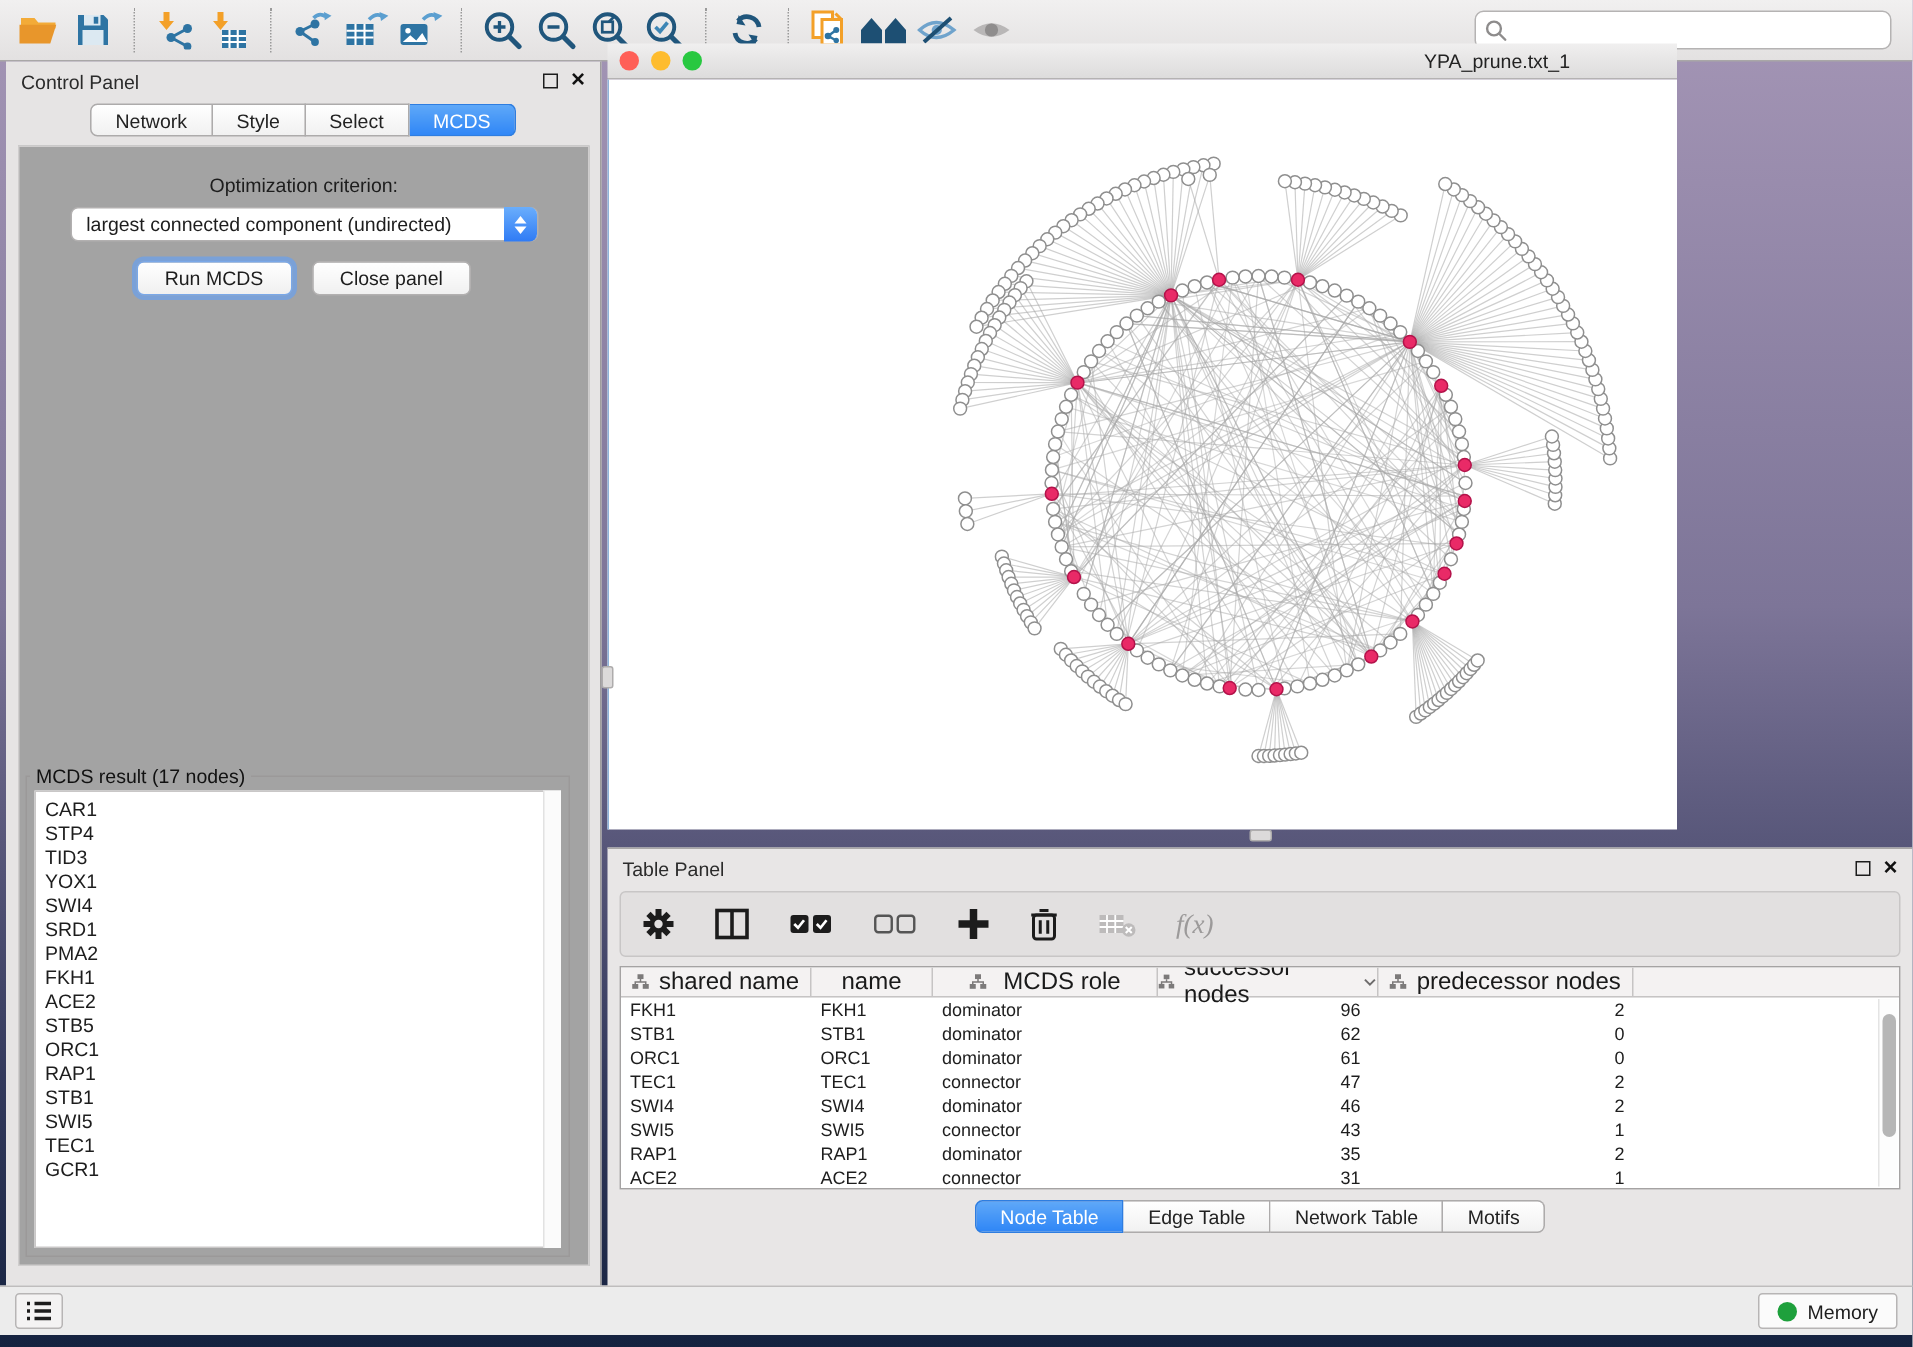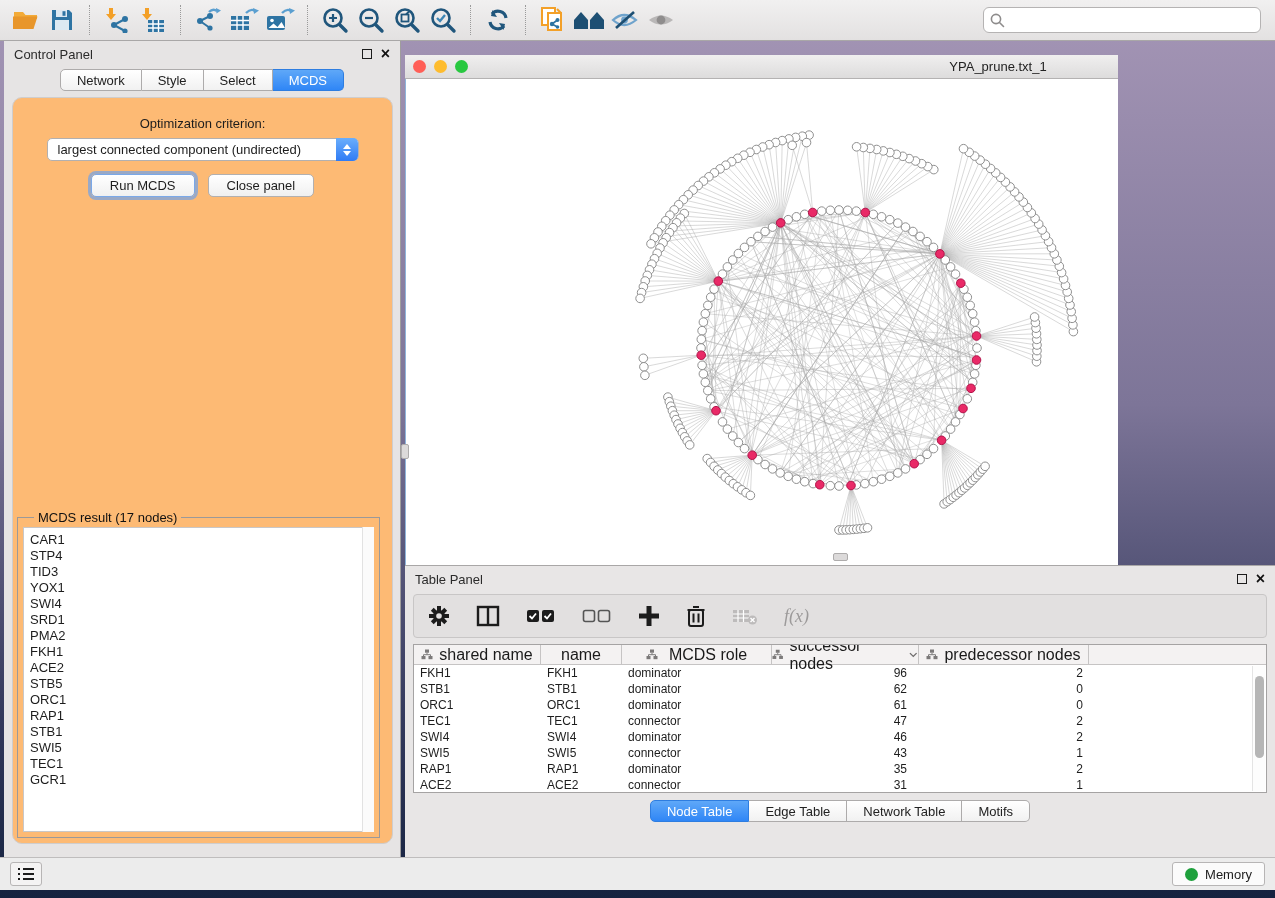--- a/index.html
+++ b/index.html
@@ -38,21 +38,21 @@
   .seg-tabs { display:flex; justify-content:center; margin-top:2px; }
   .seg-tab {
     height:22px; padding:0 16px; display:flex; align-items:center; font-size:13px;
     background:linear-gradient(#ffffff,#f1f1f1); border:1px solid #adabab; border-left:none; color:#222;
   }
   .seg-tab:first-child { border-left:1px solid #adabab; border-radius:5px 0 0 5px; }
   .seg-tab:last-child { border-radius:0 5px 5px 0; }
   .seg-tab.selected { background:linear-gradient(#5fa8f8,#2f86f6); color:#fff; border-color:#2e7de0; }
   #cp-content {
     position:absolute; left:8px; right:7px; top:56px; bottom:14px;
-    background:#fdba74; border:1px solid #cfcdcd; border-radius:10px;
+    background:#a3a3a3; border:1px solid #cfcdcd; border-radius:0;
   }
   #opt-label { text-align:center; margin-top:18px; font-size:13px; }
   #opt-select {
     margin:7px auto 0 auto; width:312px; height:23px; background:#fff;
     border:1px solid #b2b0b0; border-radius:5px; display:flex; align-items:center; position:relative;
   }
   #opt-select .sel-text { padding-left:10px; font-size:13px; }
   #opt-select .stepper {
     position:absolute; right:0; top:-1px; width:22px; height:23px; border-radius:0 5px 5px 0;
     background:linear-gradient(#6aaefc,#2f7bf5); display:flex; flex-direction:column; align-items:center; justify-content:center; gap:2px;
@@ -62,28 +62,28 @@
   .cp-buttons { display:flex; justify-content:center; gap:13px; margin-top:13px; }
   .mac-btn {
     height:23px; padding:0 18px; background:linear-gradient(#ffffff,#f0f0f0);
     border:1px solid #b2b0b0; border-radius:5px; font-size:13px; display:flex; align-items:center;
   }
   .mac-btn.focused { box-shadow:0 0 0 3px rgba(100,160,245,.65); border-color:#7aa8e8; }
   #mcds-fieldset {
     position:absolute; left:4px; right:12px; top:412px; bottom:5px;
     border:1px solid #9b9999; background:transparent;
   }
-  #mcds-fieldset legend { font-size:13px; padding:0 4px; margin-left:16px; color:#111; }
+  #mcds-fieldset legend { font-size:13px; padding:0 4px; margin-left:2px; color:#111; }
   #mcds-list {
     position:absolute; left:5px; right:5px; top:2px; bottom:5px; background:#fff;
     border:1px solid #c9c7c7; overflow:hidden; padding:4px 0 0 6px; line-height:16px; font-size:13px;
   }
   #mcds-scroll { position:absolute; right:5px; top:2px; bottom:5px; width:12px; background:#fbfbfb; border-left:1px solid #e2e2e2; }
   
-  #network-view { position:absolute; left:405px; top:55px; width:713px; height:524px; }
+  #network-view { position:absolute; left:405px; top:29px; width:713px; height:524px; }
   #net-titlebar {
     height:24px; background:linear-gradient(#f0efef,#dddcdc); border-bottom:1px solid #b4b2b2;
     display:flex; align-items:center; padding:0 8px; position:relative;
   }
   .traffic { width:13px; height:13px; border-radius:50%; margin-right:8px; }
   #net-title { position:absolute; left:443px; width:300px; text-align:center; font-size:13px; color:#222; }
   #net-canvas { position:absolute; left:0; top:24px; right:0; bottom:0; background:#fff; border-left:1px solid #8fb4da; }
   .grip { position:absolute; background:#dcdada; border:1px solid #aeacac; border-radius:2px; }
   
   #table-panel { position:absolute; left:405px; top:565px; width:870px; height:293px; background:#e8e6e6; border-top:1px solid #a9a7a7; }

